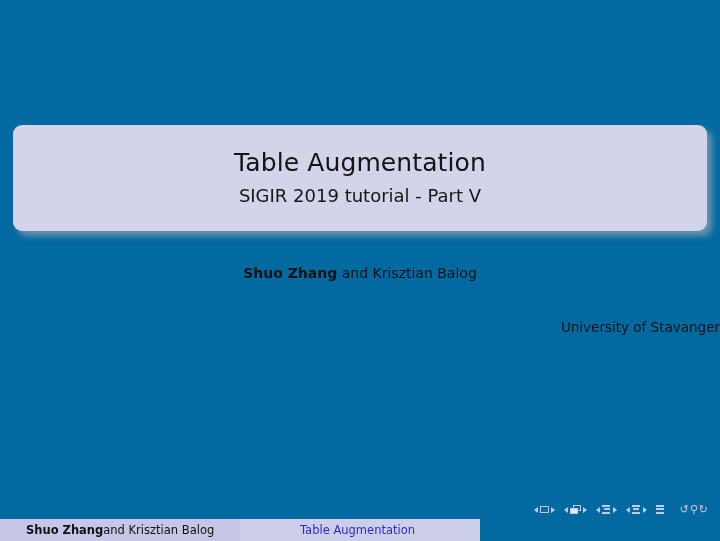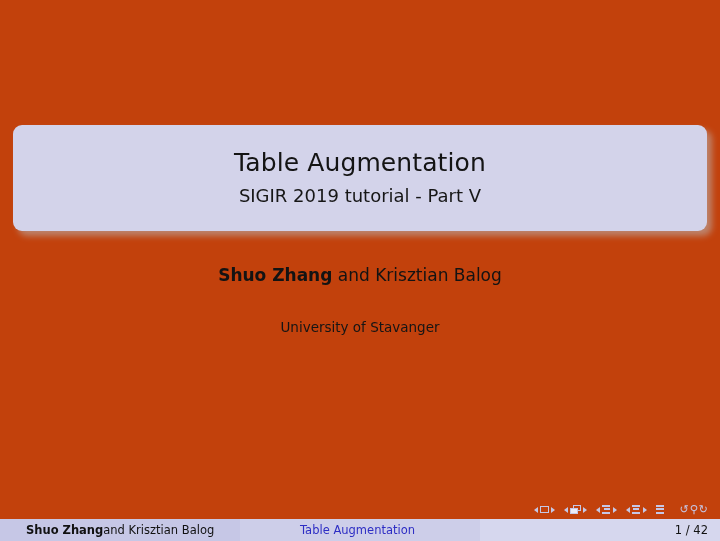--- a/index.html
+++ b/index.html
@@ -9,21 +9,21 @@
     background: #ffffff;
   }
   body {
     font-family: "DejaVu Sans", "Liberation Sans", sans-serif;
   }
 
   .slide {
     position: relative;
     width: 720px;
     height: 541px;
-    background: #c2410c;
+    background: #0369a1;
     overflow: hidden;
   }
 
   
   .titlebox-wrap {
     position: absolute;
     left: 13px;
     top: 125px;
     width: 694px;
     height: 106px;
@@ -71,32 +71,32 @@
     text-align: left;
   }
 
   
   .authors {
     position: absolute;
     left: 0;
     top: 265px;
     width: 720px;
     text-align: center;
-    font-size: 17px;
+    font-size: 14px;
     color: #131313;
   }
   .authors .bold {
     font-weight: bold;
   }
   .institute {
     position: absolute;
     left: 0;
     top: 319px;
     width: 720px;
-    text-align: center;
+    text-align: right;
     font-size: 13.5px;
     color: #151515;
   }
 
   
   .navsyms {
     position: absolute;
     right: 12px;
     top: 502px;
     height: 15px;
@@ -287,16 +287,15 @@
     </div>
 
   </div>
 
   <div class="footline">
     <div class="foot-cell foot-author">
         <span class="bold">Shuo Zhang</span>
         <span> and Krisztian Balog</span>
       </div>
     <div class="foot-cell foot-title">Table Augmentation</div>
-    <div class="foot-cell foot-page">1 / 42</div>
   </div>
 
 </div>
 
 </body></html>

